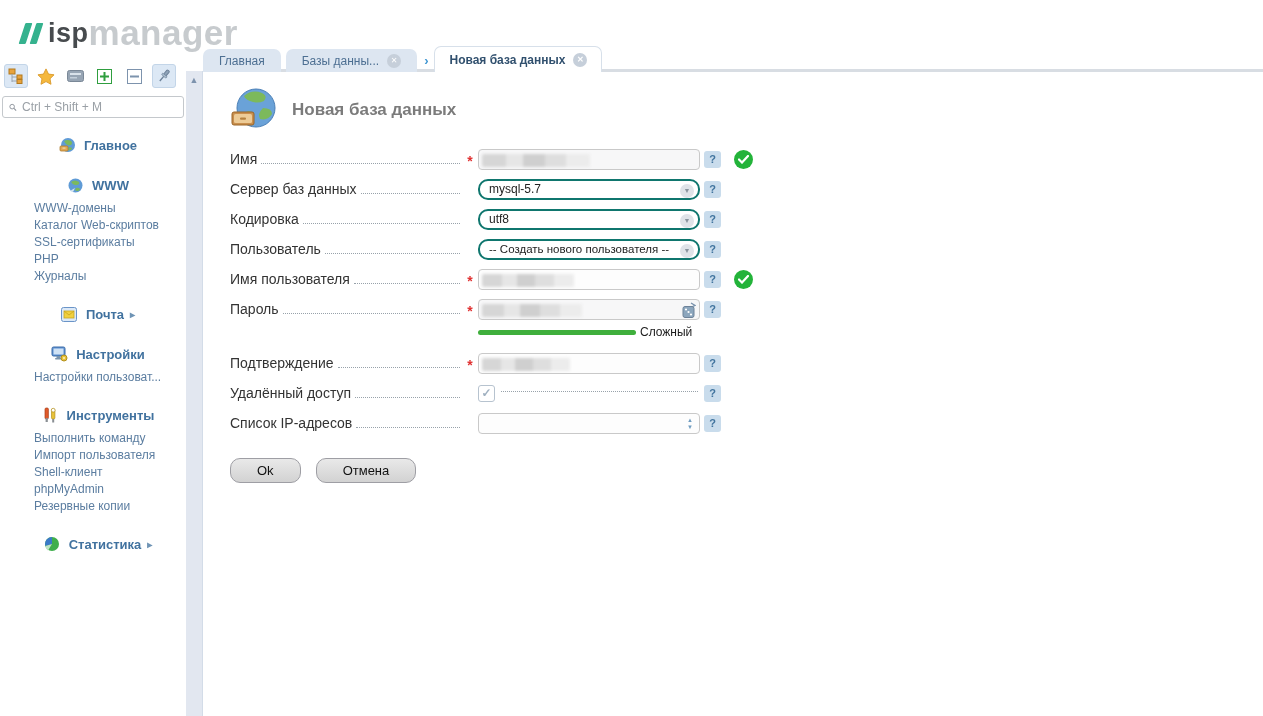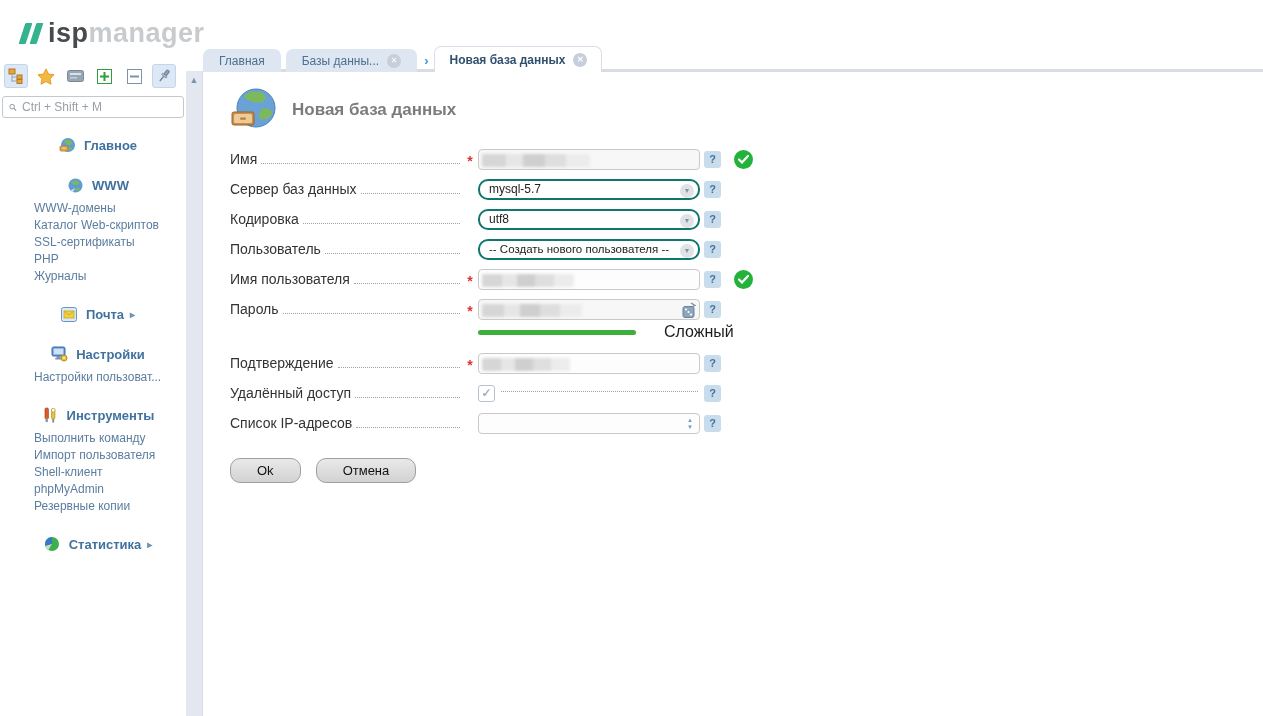--- a/index.html
+++ b/index.html
@@ -6,21 +6,21 @@
   html,body { width:1263px; height:716px; overflow:hidden; background:#fff;
               font-family:"Liberation Sans", sans-serif; }
   .app { position:relative; width:1263px; height:716px; background:#fff; }
 
   
   .logo { position:absolute; left:22px; top:16px; display:flex; align-items:center; height:34px; }
   .logo .slash { display:inline-block; width:7px; height:21px; background:#35b28e;
                  transform:skewX(-18deg); margin-right:4px; border-radius:1px; }
   .logo .slash.s2 { margin-right:8px; }
   .logo .txt-bold  { font-size:27px; font-weight:600; color:#474b4e; letter-spacing:0.5px; }
-  .logo .txt-light { font-size:27px; font-weight:600; color:#c7cbce; letter-spacing:0.5px; }
+  .logo .txt-light { font-size:35px; font-weight:600; color:#c7cbce; letter-spacing:0.5px; }
 
   
   .tabline { position:absolute; left:203px; right:0; top:69px; height:3px; background:#d8dde3; z-index:1; }
   .tabbar { position:absolute; left:203px; top:47px; height:25px; display:flex; align-items:flex-end; z-index:2; }
   .tab { height:23px; display:flex; align-items:center; padding:0 16px;
          background:#dde6f1; border-radius:7px 7px 0 0; margin-right:5px;
          font-size:12px; color:#4d6f92; cursor:pointer; }
   .tab.active { background:#fff; height:26px; border:1px solid #d7e0ea; border-bottom:none;
                 color:#31506e; font-weight:bold; z-index:3; padding:0 14px; }
   .tab .close { width:14px; height:14px; border-radius:50%; background:#c6cfda; color:#fff;
@@ -82,21 +82,21 @@
             background:#fff; display:flex; align-items:center; padding:0 24px 0 9px;
             font-size:12px; color:#222; cursor:pointer; position:relative; white-space:nowrap; overflow:hidden; }
   .select .sel-arrow { position:absolute; right:4px; top:3px; width:14px; height:14px; border-radius:50%;
                        background:#dfe3e8; color:#8a949e; font-size:7px; line-height:14px; text-align:center; }
   .helpbtn { width:17px; height:17px; margin-left:4px; background:#c9dcec; border-radius:3px;
              color:#41749e; font-size:11px; font-weight:bold; text-align:center; line-height:17px; cursor:pointer; }
   .okmark { width:19px; height:19px; margin-left:13px; border-radius:50%; background:#23b33a;
             display:flex; align-items:center; justify-content:center; }
   .strengthrow { display:flex; align-items:center; height:16px; margin-left:248px; }
   .sbar { width:158px; height:5px; border-radius:3px; background:#3faf3c; }
-  .sbar-label { margin-left:28px; font-size:16px; color:#1c1c1c; }
+  .sbar-label { margin-left:4px; font-size:12px; color:#1c1c1c; }
   .checkbox { width:17px; height:17px; border:1px solid #b7c3cf; border-radius:3px; background:#fff;
               display:flex; align-items:center; justify-content:center; cursor:pointer;
               color:#9fb0c0; font-size:12px; font-weight:bold; }
   .cb-dots { flex:1; border-bottom:1px dotted #98a2aa; margin:0 2px 4px 6px; height:1px; }
   .dice { position:absolute; right:3px; top:2px; cursor:pointer; }
   .spinner { position:absolute; right:6px; top:3px; display:flex; flex-direction:column;
              align-items:center; cursor:pointer; color:#6f9cc0; }
   .spinner span { font-size:6px; line-height:7px; }
 
   .btnrow { margin-top:20px; display:flex;align-items:flex-end; }

